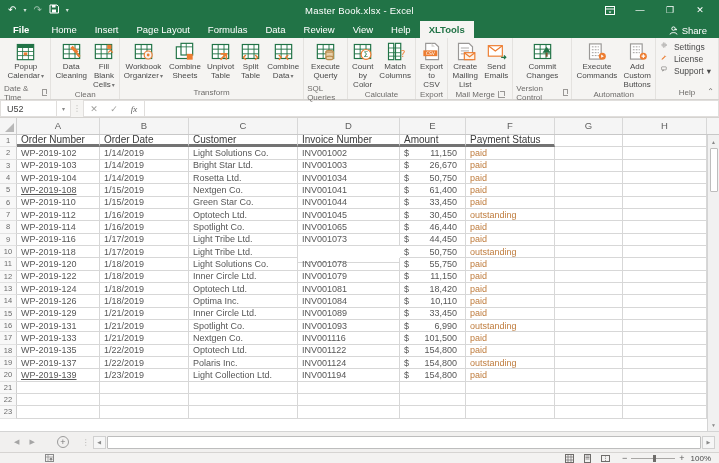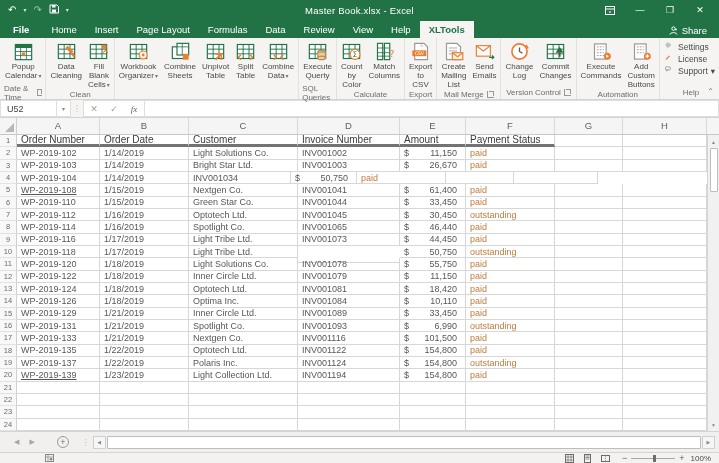--- a/index.html
+++ b/index.html
@@ -247,20 +247,23 @@
           <div class="rbtn">
             <span class="ric"><svg viewBox="0 0 18 18" width="21" height="21" xmlns="http://www.w3.org/2000/svg">
                 <rect x="2" y="3" width="14" height="12" fill="#fff" stroke="#217346"></rect>
                 <path d="M2 7h14 M2 11h14 M7 3v12 M12 3v12" stroke="#217346" stroke-width=".8"></path>
                 <path d="M5 12 l2 2 -2 2 M13 12 l-2 2 2 2" stroke="#ed7d31" fill="none" stroke-width="1.2"></path>
               </svg></span>
             <span>Combine</span>
             <span>Data<span class="caret">▾</span></span>
           </div>
         </div>
+        <div class="rgroup-footer">
+          <span>Transform</span>
+        </div>
       </div>
       <div class="rgroup">
         <div class="rgroup-items">
           <div class="rbtn">
             <span class="ric"><svg viewBox="0 0 18 18" width="21" height="21" xmlns="http://www.w3.org/2000/svg">
                 <rect x="2" y="3" width="14" height="12" fill="#fff" stroke="#217346"></rect>
                 <path d="M2 7h14 M2 11h14 M7 3v12 M12 3v12" stroke="#217346" stroke-width=".8"></path>
                 <ellipse cx="12.5" cy="9.5" rx="3.2" ry="1.5" fill="#e8cfa8" stroke="#b98d4f"></ellipse>
                 <rect x="9.3" y="9.5" width="6.4" height="5" fill="#e8cfa8" stroke="#b98d4f"></rect>
                 <ellipse cx="12.5" cy="14.5" rx="3.2" ry="1.5" fill="#e8cfa8" stroke="#b98d4f"></ellipse>
@@ -339,29 +342,20 @@
             <span>Emails</span>
           </div>
         </div>
         <div class="rgroup-footer">
           <span>Mail Merge</span>
           <span class="launcher"></span>
         </div>
       </div>
       <div class="rgroup">
         <div class="rgroup-items">
-          <div class="rbtn">
-            <span class="ric"><svg viewBox="0 0 18 18" width="21" height="21" xmlns="http://www.w3.org/2000/svg">
-                <circle cx="9" cy="9" r="6.5" fill="#fff" stroke="#ed7d31" stroke-width="1.4"></circle>
-                <path d="M9 5.5 V9 l2.5 1.5" stroke="#555" fill="none" stroke-width="1.1"></path>
-                <path d="M14.5 3.5 a7 7 0 0 1 1.8 3" stroke="#ed7d31" fill="none" stroke-width="1.4"></path>
-              </svg></span>
-            <span>Change</span>
-            <span>Log</span>
-          </div>
           <div class="rbtn">
             <span class="ric"><svg viewBox="0 0 18 18" width="21" height="21" xmlns="http://www.w3.org/2000/svg">
                 <rect x="2" y="3" width="14" height="12" fill="#fff" stroke="#217346"></rect>
                 <path d="M2 7h14 M2 11h14 M7 3v12 M12 3v12" stroke="#217346" stroke-width=".8"></path>
                 <path d="M12.5 5 l3.5 5 h-7 z" fill="#217346"></path>
                 <rect x="11.8" y="10" width="1.6" height="3.5" fill="#7a5230"></rect>
               </svg></span>
             <span>Commit</span>
             <span>Changes</span>
           </div>
@@ -492,20 +486,21 @@
             <span>26,670</span>
           </div>
           <div class="cell with-text status" style="width: 89px;">paid</div>
           <div class="cell" style="width: 68px;"></div>
           <div class="cell" style="width: 84px;"></div>
         </div>
         <div class="grow">
           <div class="rownum">4</div>
           <div class="cell with-text" style="width: 83px;">WP-2019-104</div>
           <div class="cell with-text" style="width: 89px;">1/14/2019</div>
+          <div class="cell with-text" style="width: 109px;">Rosetta Ltd.</div>
           <div class="cell with-text" style="width: 102px;">INV001034</div>
           <div class="cell amount with-text" style="width: 66px;">
             <span class="cur">$</span>
             <span>50,750</span>
           </div>
           <div class="cell with-text status" style="width: 89px;">paid</div>
           <div class="cell" style="width: 68px;"></div>
           <div class="cell" style="width: 84px;"></div>
         </div>
         <div class="grow">
@@ -749,31 +744,20 @@
           <div class="cell" style="width: 89px;"></div>
           <div class="cell" style="width: 109px;"></div>
           <div class="cell" style="width: 102px;"></div>
           <div class="cell" style="width: 66px;"></div>
           <div class="cell" style="width: 89px;"></div>
           <div class="cell" style="width: 68px;"></div>
           <div class="cell" style="width: 84px;"></div>
         </div>
         <div class="grow">
           <div class="rownum">23</div>
-          <div class="cell" style="width: 83px;"></div>
-          <div class="cell" style="width: 89px;"></div>
-          <div class="cell" style="width: 109px;"></div>
-          <div class="cell" style="width: 102px;"></div>
-          <div class="cell" style="width: 66px;"></div>
-          <div class="cell" style="width: 89px;"></div>
-          <div class="cell" style="width: 68px;"></div>
-          <div class="cell" style="width: 84px;"></div>
-        </div>
-        <div class="grow">
-          <div class="rownum">24</div>
           <div class="cell" style="width: 83px;"></div>
           <div class="cell" style="width: 89px;"></div>
           <div class="cell" style="width: 109px;"></div>
           <div class="cell" style="width: 102px;"></div>
           <div class="cell" style="width: 66px;"></div>
           <div class="cell" style="width: 89px;"></div>
           <div class="cell" style="width: 68px;"></div>
           <div class="cell" style="width: 84px;"></div>
         </div>
       </div>

